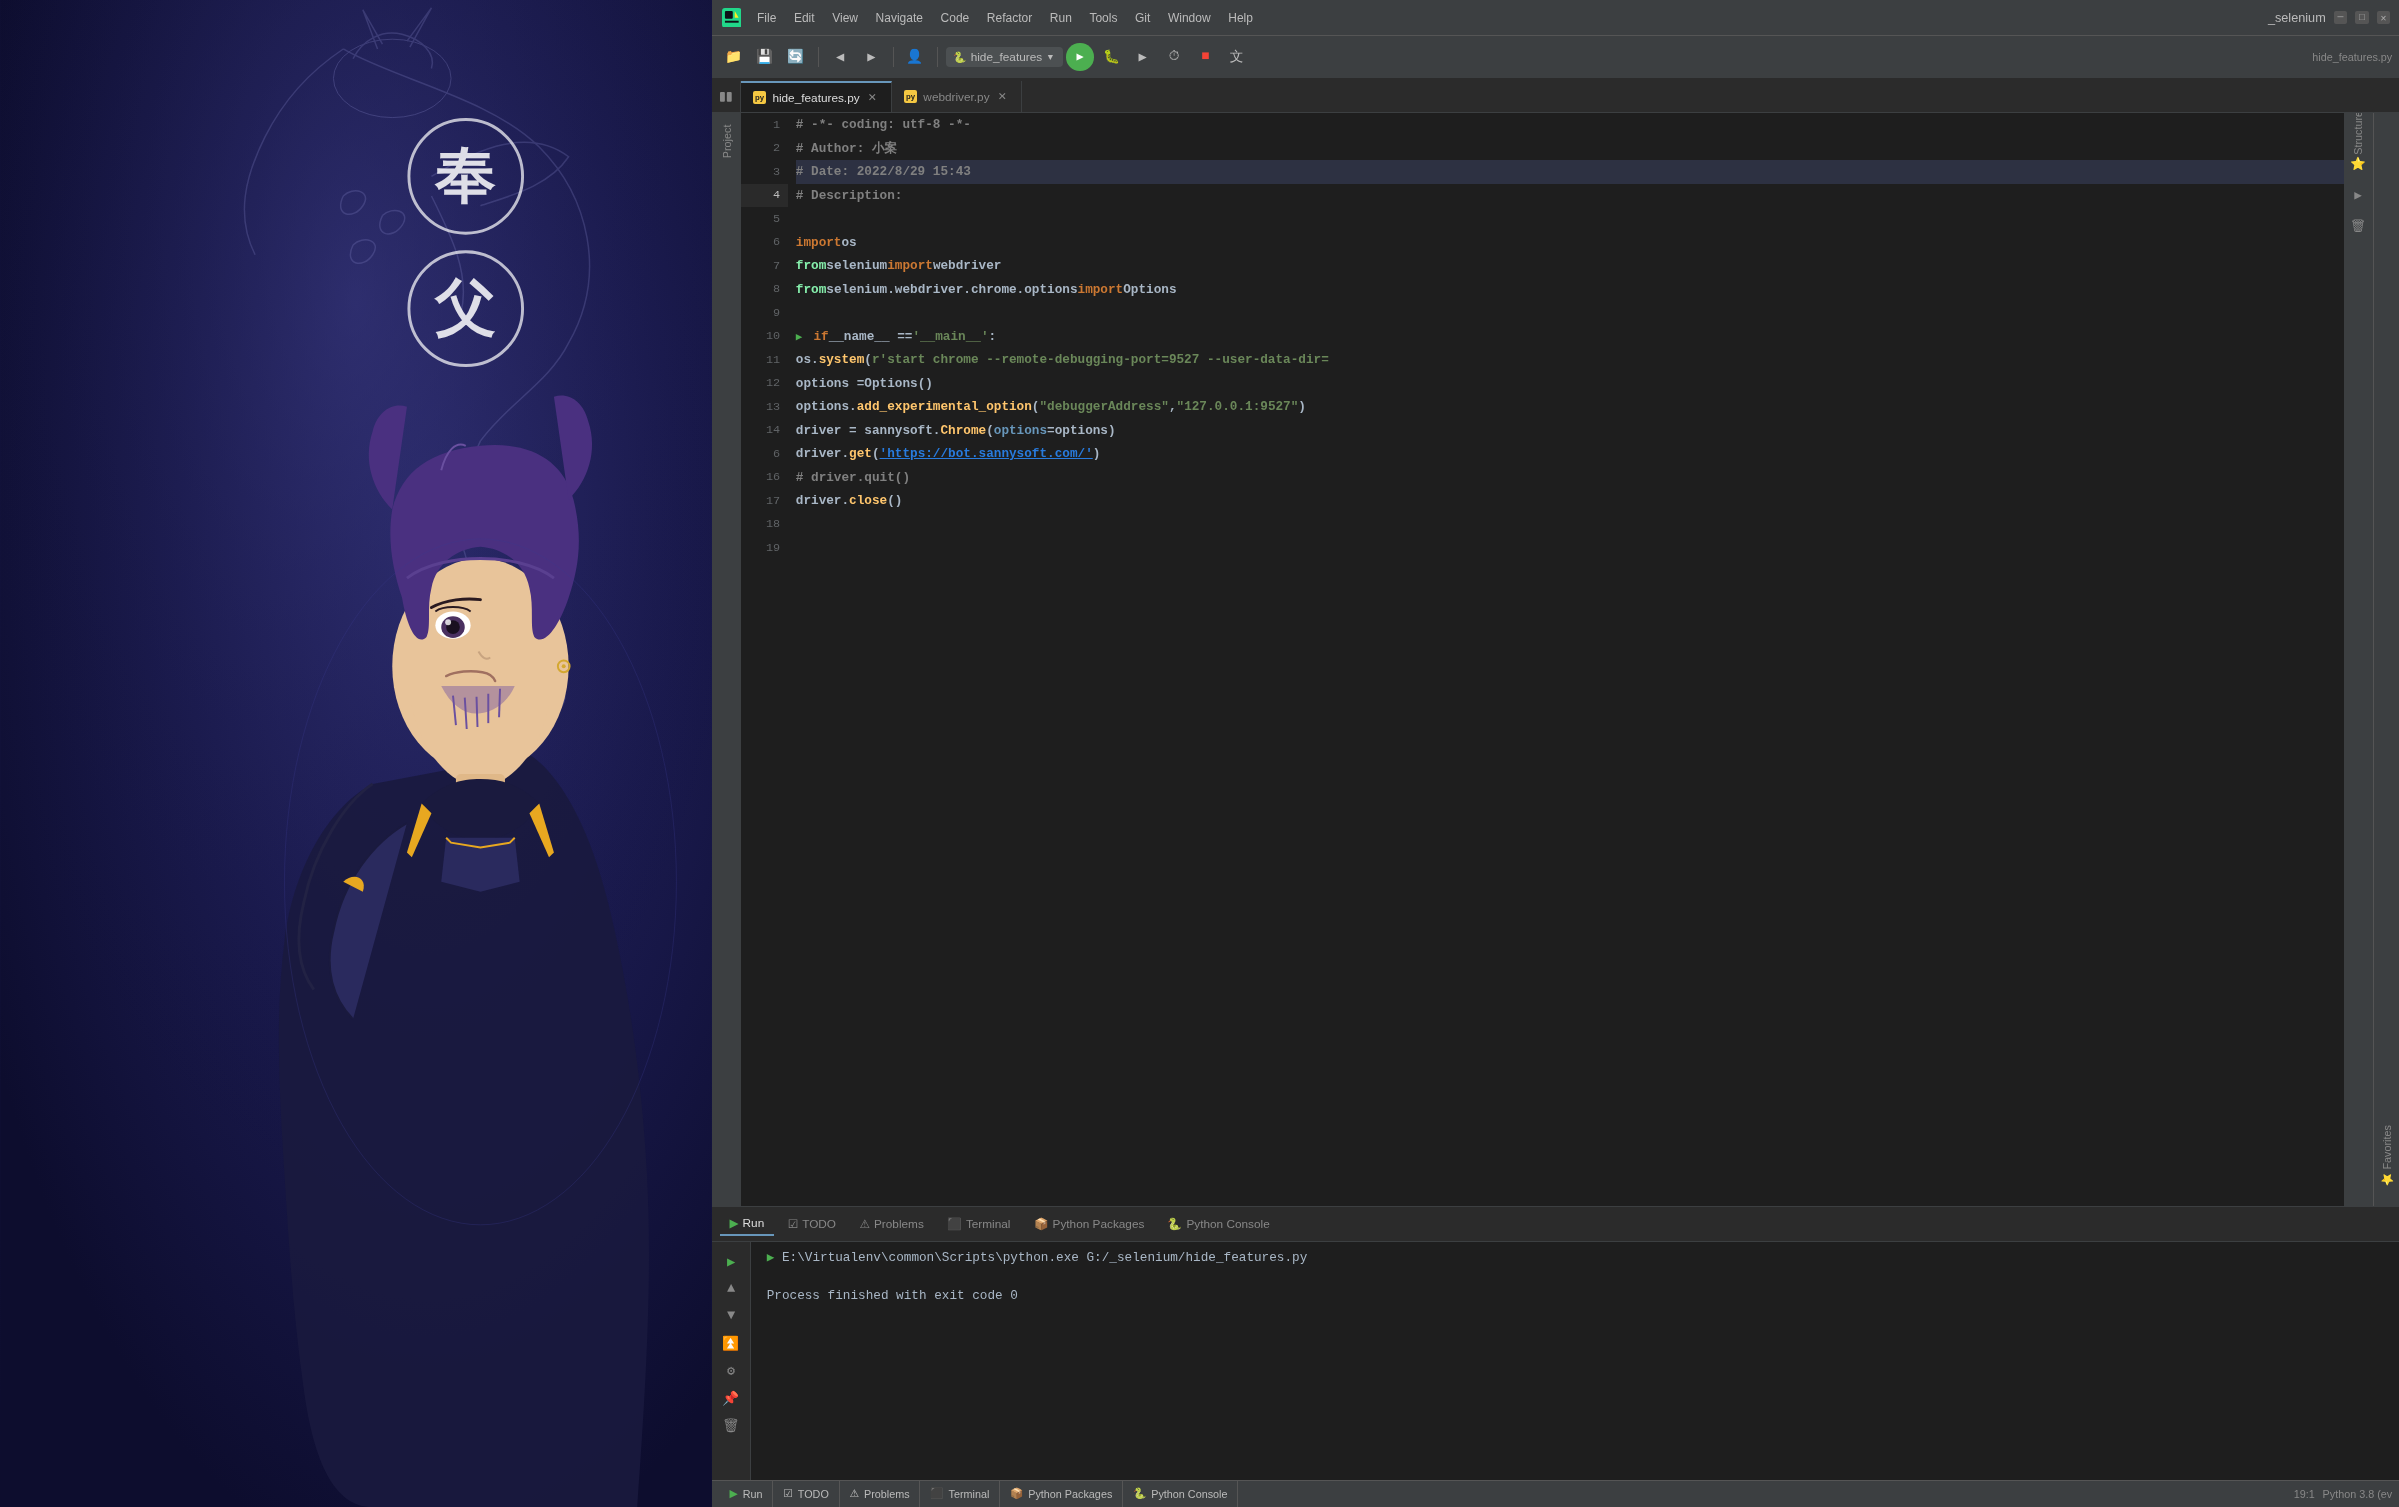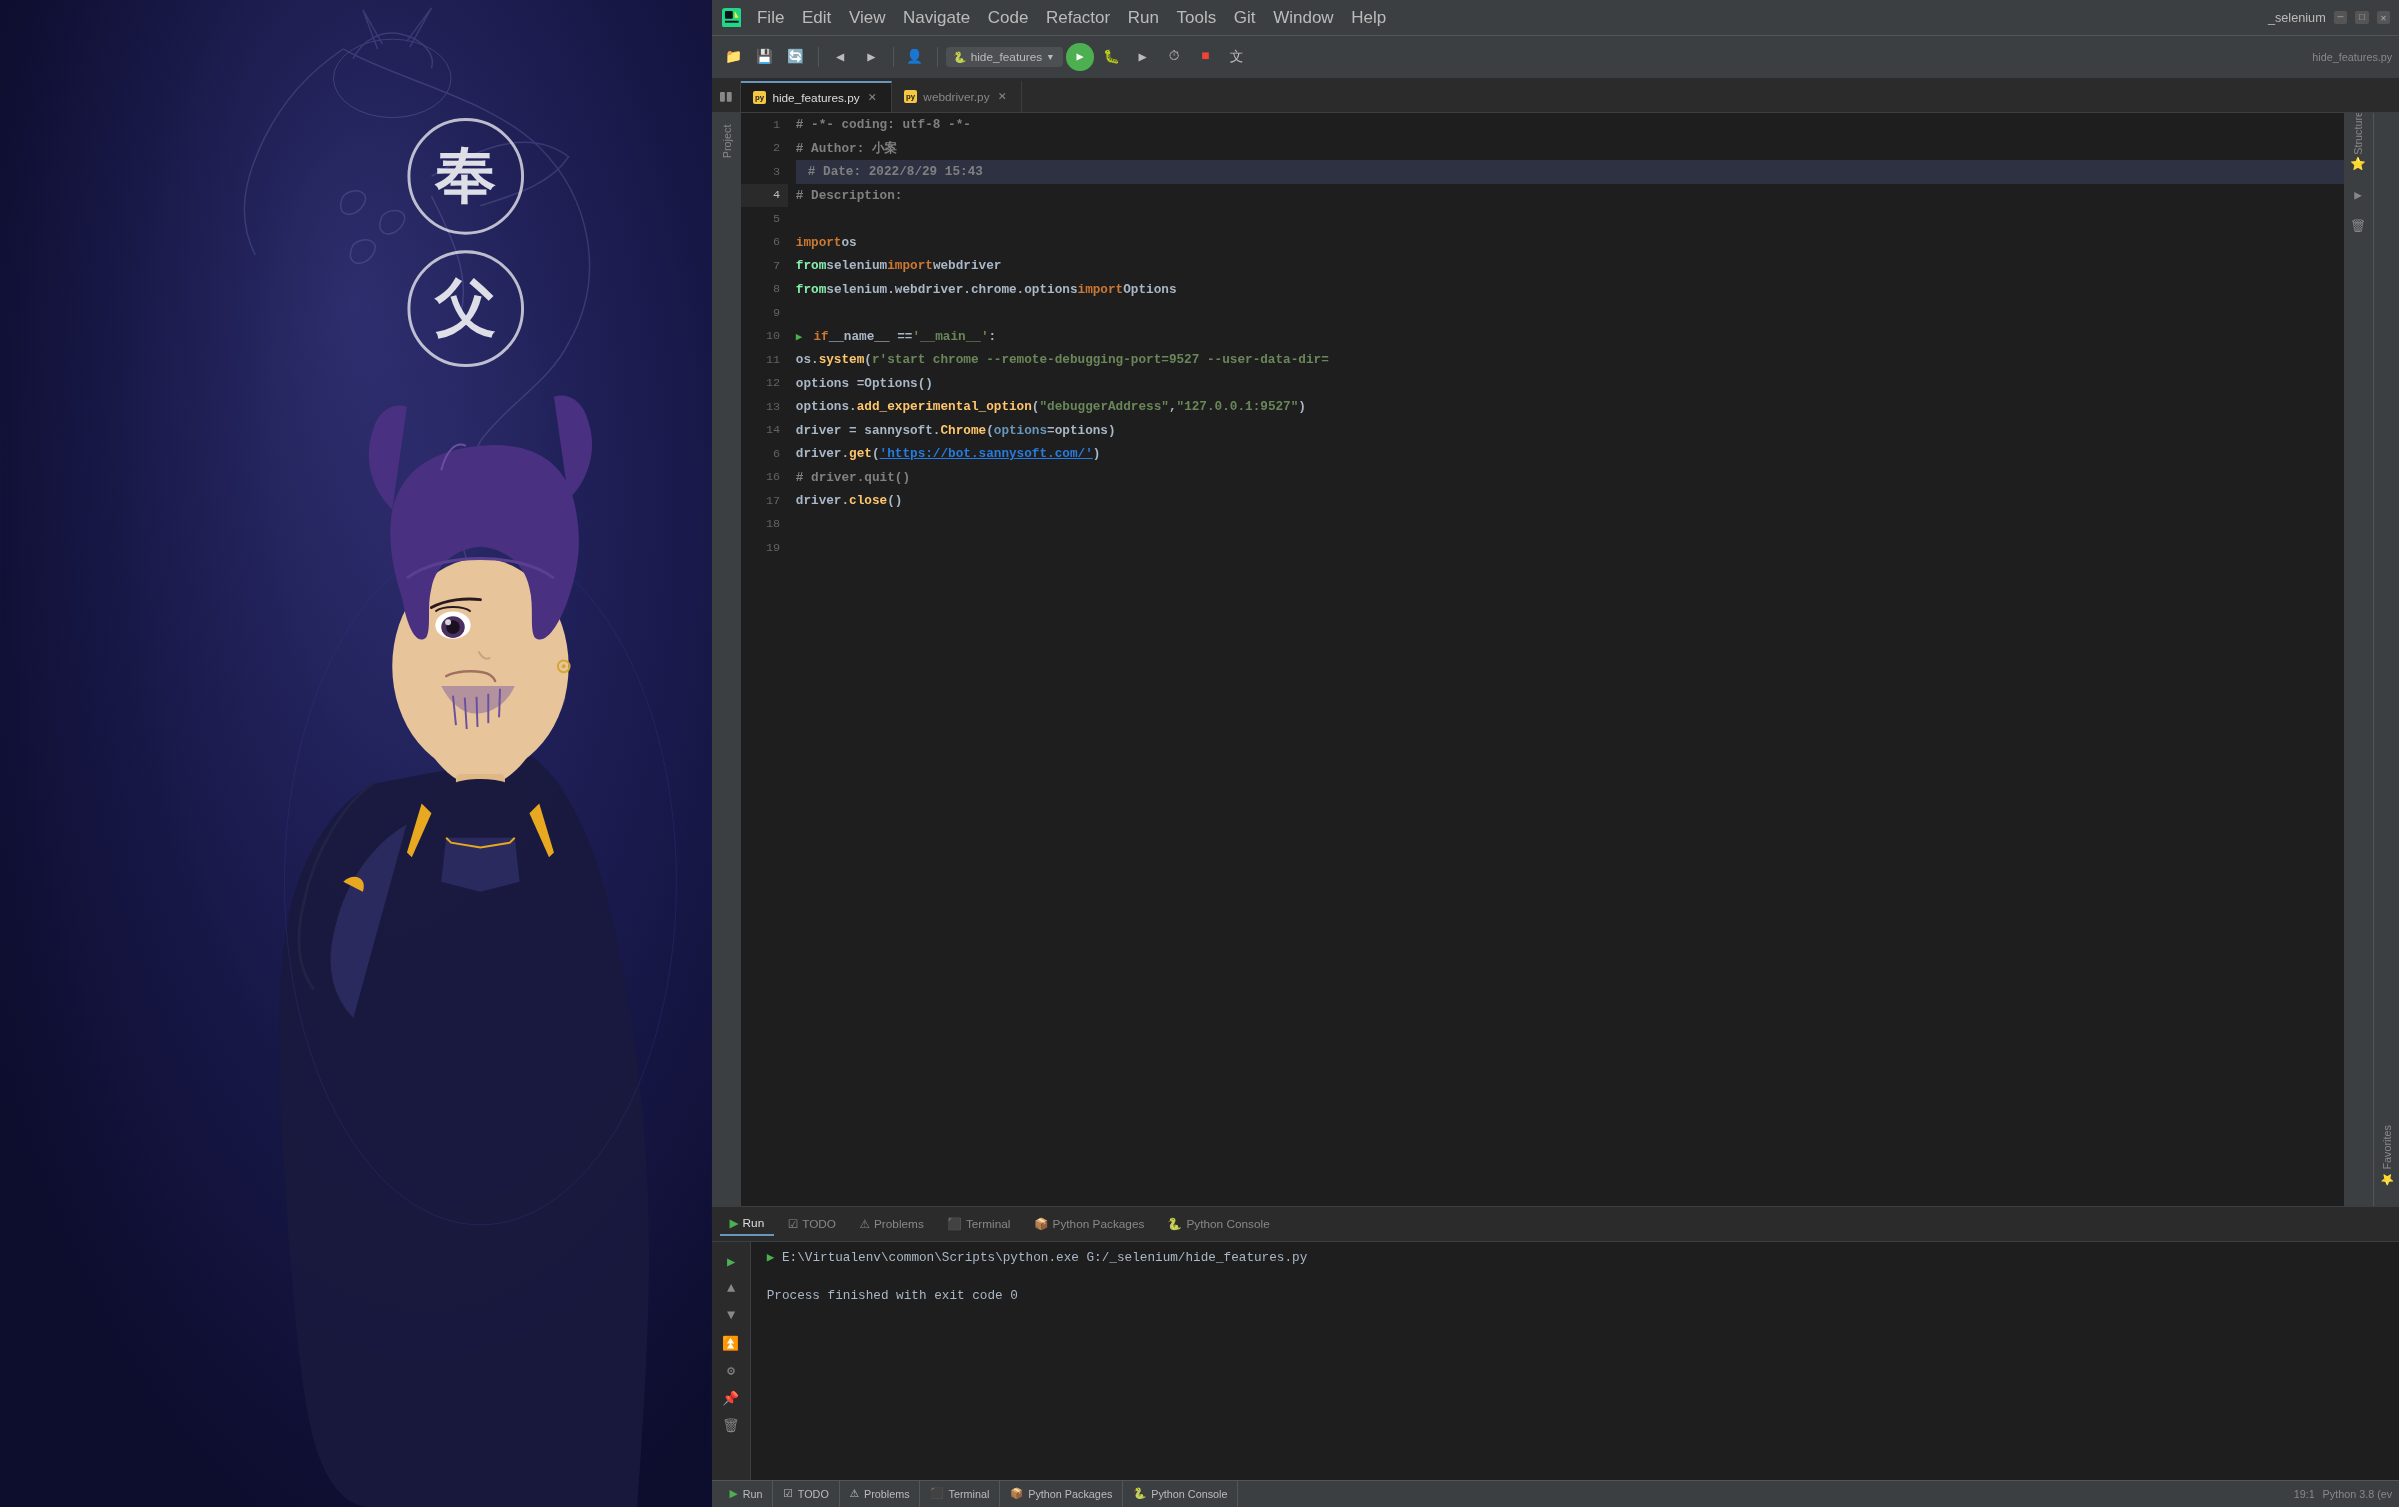--- a/index.html
+++ b/index.html
@@ -52,21 +52,21 @@
       flex-shrink: 0;
     }
 
     .menu-bar {
       display: flex;
       gap: 2px;
     }
 
     .menu-item {
       color: #bbbbbb;
-      font-size: 17px;
+      font-size: 12px;
       padding: 3.9px 7.8px;
       cursor: pointer;
       font-family: sans-serif;
     }
 
     .title-project {
       color: #bbbbbb;
       font-size: 12.7px;
       font-family: sans-serif;
       margin-left: auto;
@@ -663,21 +663,21 @@
           <div class="line-num">19</div>
         </div>
 
       <div class="editor-content" id="code-content">
       <div class="code-line" style="position: relative;">
             <span class="comment"># -*- coding: utf-8 -*-</span>
           </div>
           <div class="code-line" style="position: relative;">
             <span class="comment"># Author:      小案</span>
           </div>
-          <div class="code-line highlighted" style="position: relative; padding-left: 12px;">
+          <div class="code-line highlighted" style="position: relative;">
             <span class="comment"># Date:        2022/8/29 15:43</span>
           </div>
           <div class="code-line" style="position: relative;">
             <span class="comment"># Description:</span>
           </div>
           <div class="code-line" style="position: relative;">&nbsp;</div>
           <div class="code-line" style="position: relative;">
             <span class="kw-import">import</span>
             <span class="var-default"> os</span>
           </div>

